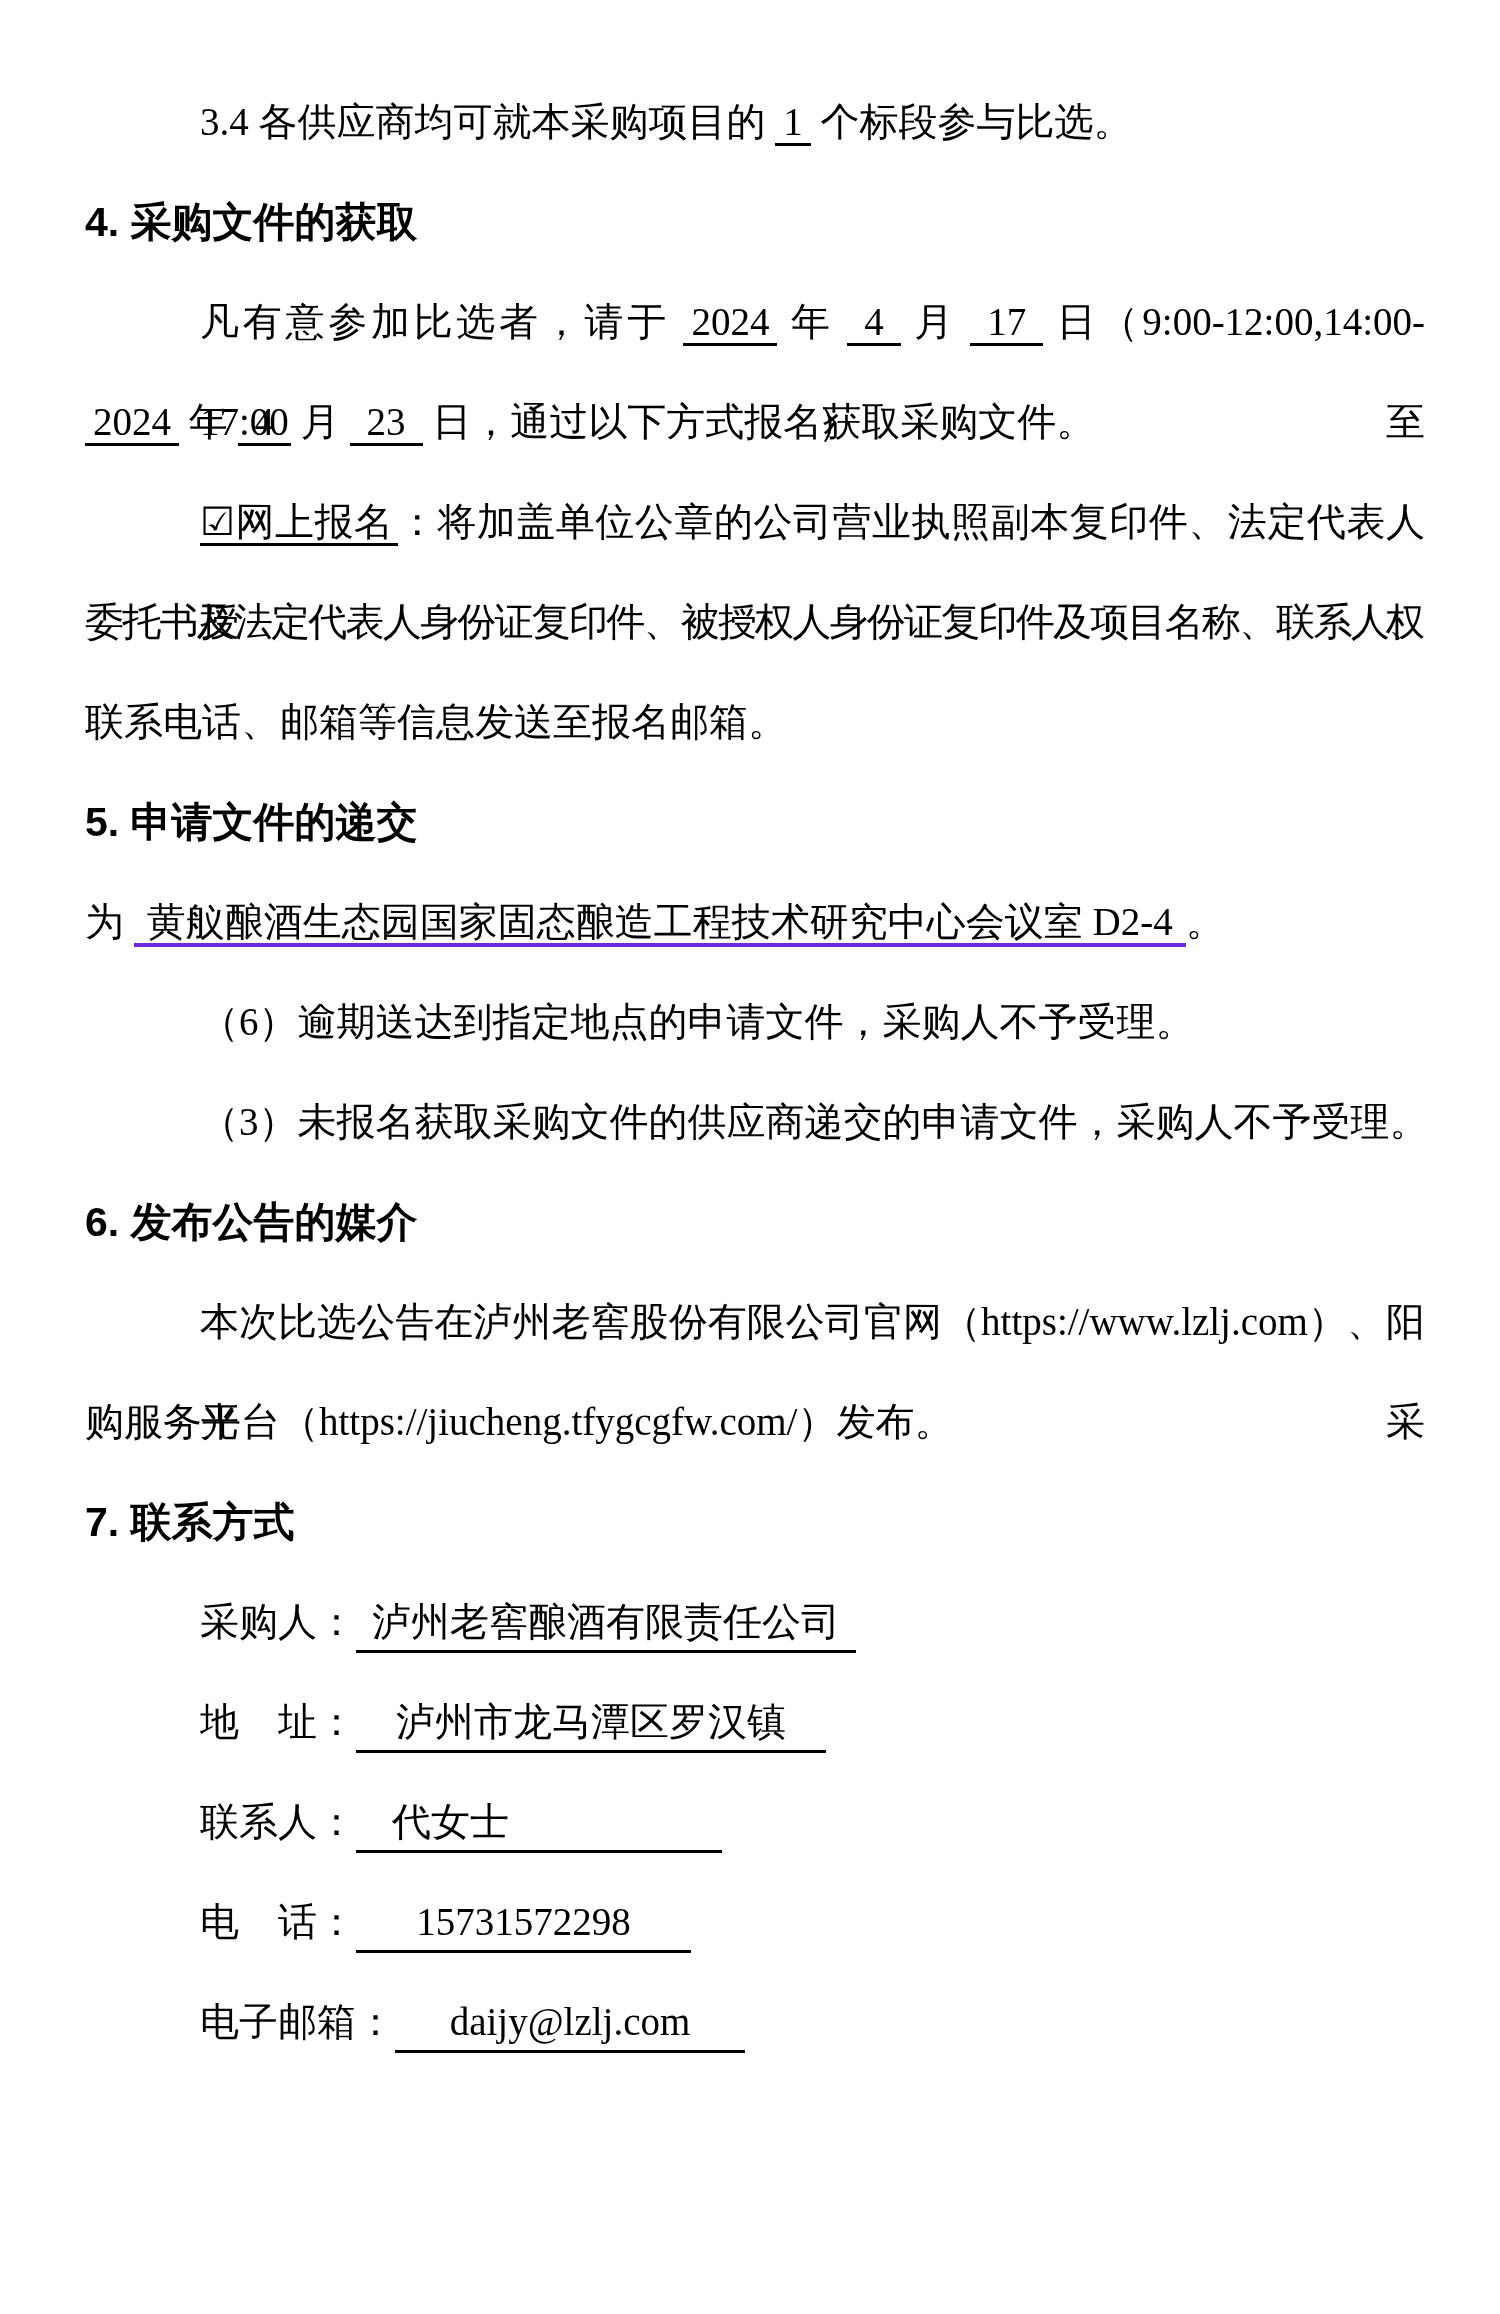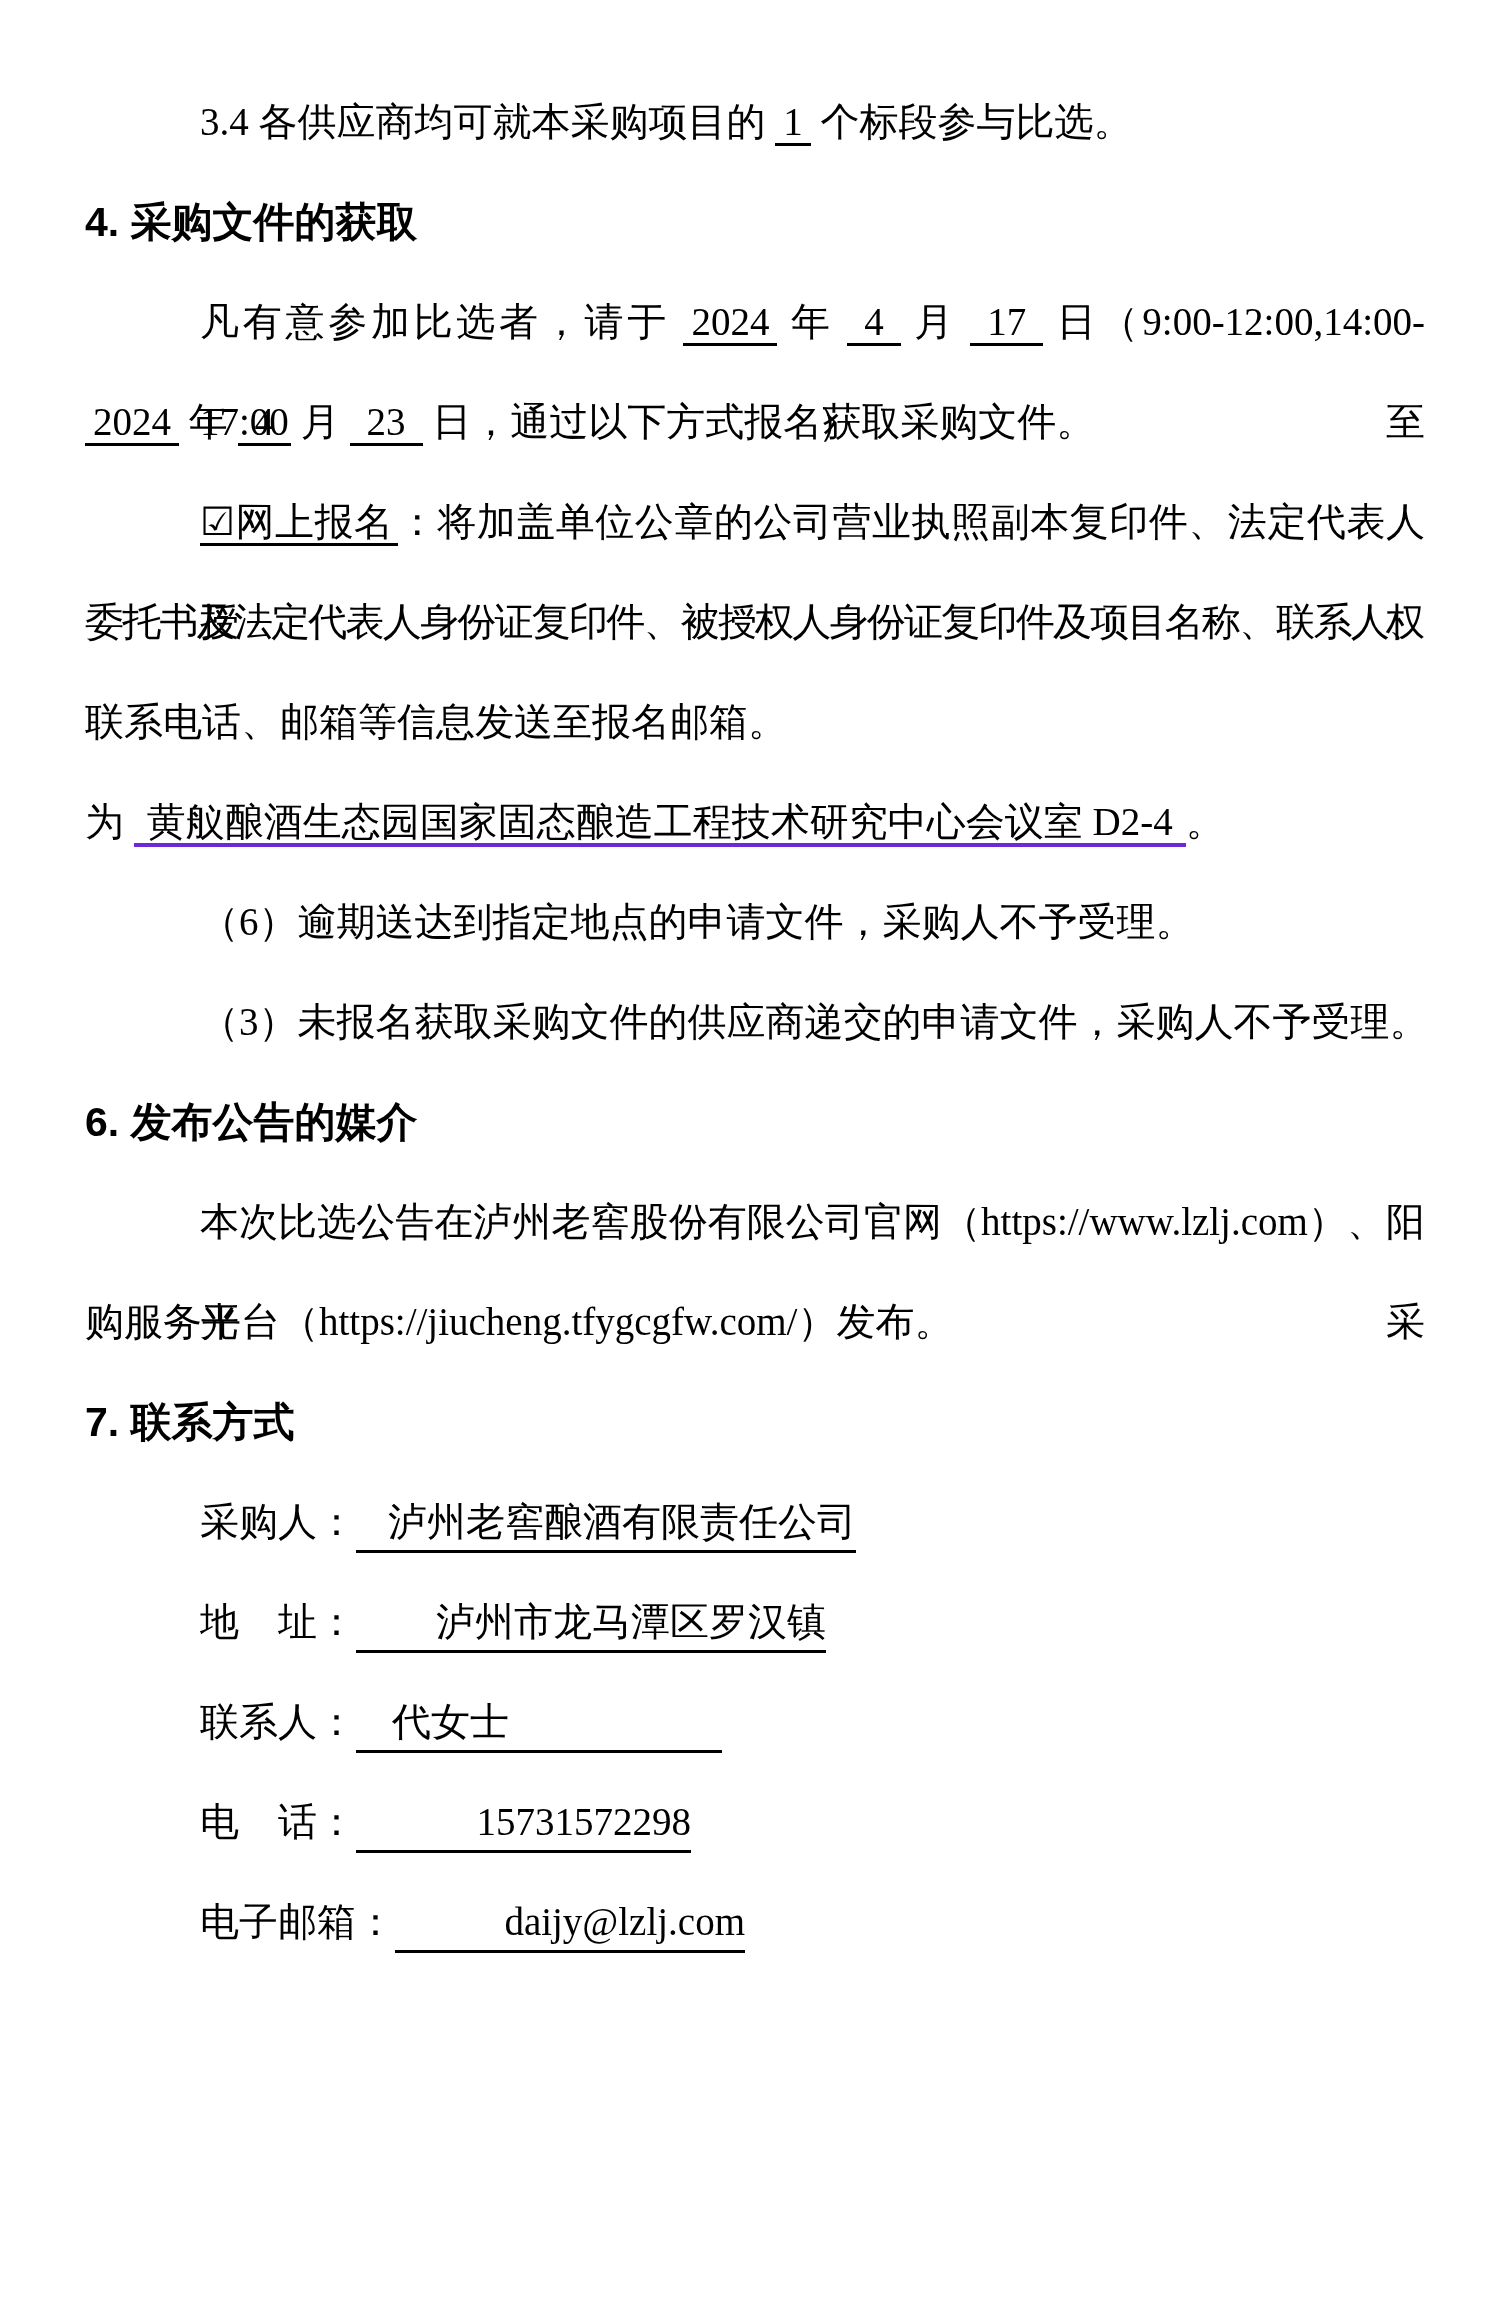--- a/index.html
+++ b/index.html
@@ -37,21 +37,21 @@
   
   .ub{border-bottom:3px solid #000;padding:0 8px;}
   .uw{border-bottom:3px solid #000;padding:0 17px;}
   .ul{border-bottom:4px solid #6d28d9;padding:0 13px;}
   .utag{border-bottom:3px solid #000;padding:0 4px 0 0;}
   
   .clabel{display:inline-block;}
   .cv{
     display:inline-block;
     border-bottom:3px solid #000;
-    text-align:right;
+    text-align:center;
     line-height:56px;
     vertical-align:baseline;
   }
   .cv-left{text-align:left;padding-left:36px;}
   .w500{min-width:500px;}
   .w470{min-width:470px;}
   .w330{min-width:330px;margin-top:20px;}
   .w335{min-width:335px;}
   .w350{min-width:350px;}
 </style>
@@ -68,20 +68,21 @@
     <div class="line indent j"><span>凡有意参加比选者，请于 </span><span class="ub">2024</span><span> 年 </span><span class="uw">4</span><span> 月 </span><span class="uw">17</span><span> 日（9:00-12:00,14:00-17:00）至</span></div>
 
     <div class="line"><span class="ub">2024</span><span> 年 </span><span class="uw">4</span><span> 月 </span><span class="uw">23</span><span> 日，通过以下方式报名获取采购文件。</span></div>
 
     <div class="line indent j"><span class="utag"><span>☑</span><span>网上报名</span></span><span>：将加盖单位公章的公司营业执照副本复印件、法定代表人授权</span></div>
 
     <div class="line j tight"><span>委托书及法定代表人身份证复印件、被授权人身份证复印件及项目名称、联系人、</span></div>
 
     <div class="line"><span>联系电话、邮箱等信息发送至报名邮箱。</span></div>
 
+    <h2 class="line heading">5. 申请文件的递交</h2>
 
 
     <div class="line"><span>为 </span><span class="ul">黄舣酿酒生态园国家固态酿造工程技术研究中心会议室 D2-4</span><span>。</span></div>
 
     <div class="line indent"><span>（6）逾期送达到指定地点的申请文件，采购人不予受理。</span></div>
 
     <div class="line indent"><span>（3）未报名获取采购文件的供应商递交的申请文件，采购人不予受理。</span></div>
 
     <h2 class="line heading">6. 发布公告的媒介</h2>
 

